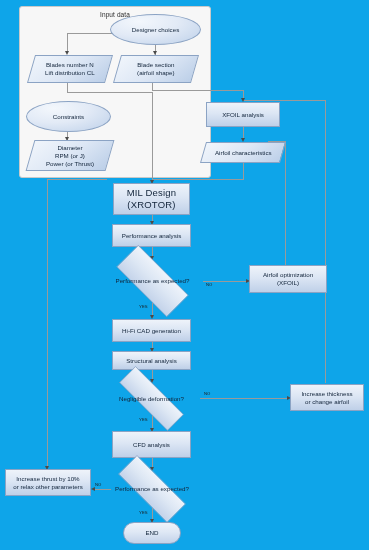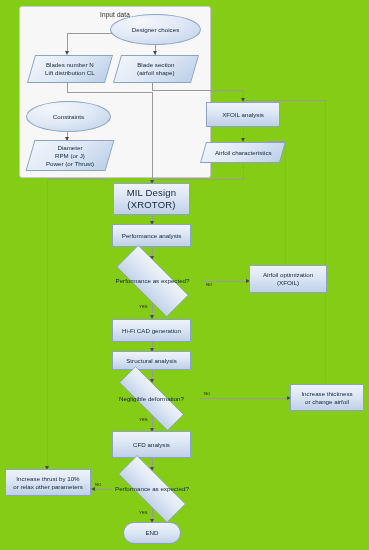--- a/index.html
+++ b/index.html
@@ -1,17 +1,17 @@
 <!DOCTYPE html>
 <html><head>
 <meta charset="utf-8">
 <style>
   html,body{margin:0;padding:0;background:#ffffff;}
   body{font-family:"Liberation Sans",sans-serif;}
-  #canvas{position:relative;width:369px;height:550px;background:#84cc16;overflow:hidden;}
+  #canvas{position:relative;width:369px;height:550px;background:#0ea5e9;overflow:hidden;}
 
   
   .group{
     position:absolute;
     background:#f7f7f7;
     border:1px solid #c9c9c9;
     border-radius:3px;
     box-sizing:border-box;
   }
   .group-label{

